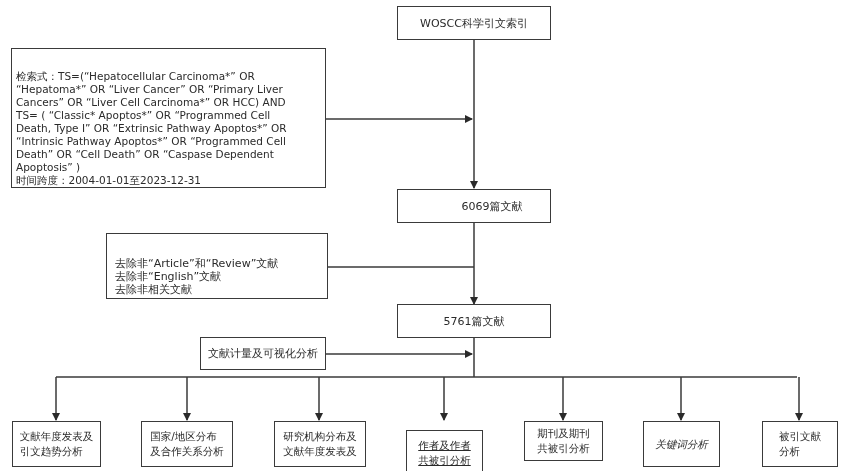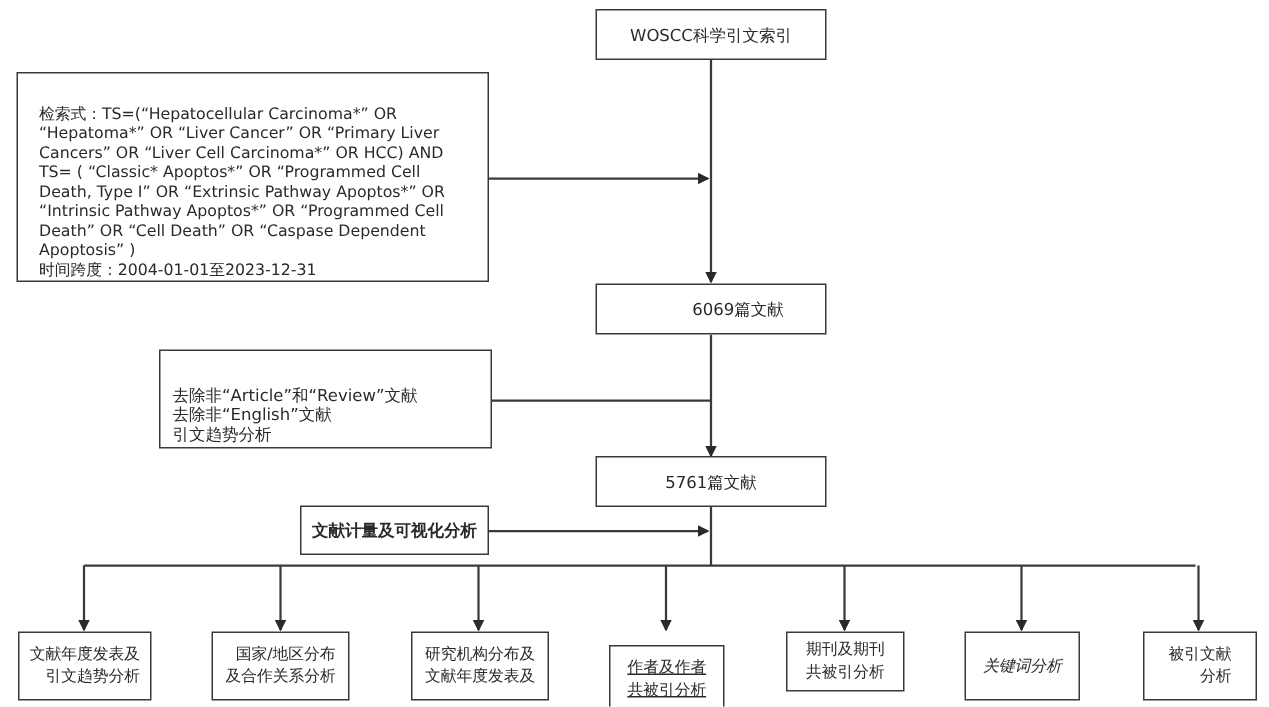--- a/index.html
+++ b/index.html
@@ -1,20 +1,20 @@
 <!DOCTYPE html>
 <html><head>
 <meta charset="utf-8">
 <style>
   html, body { margin:0; padding:0; background:#fff; }
   body { width:846px; height:471px; position:relative; overflow:hidden;
          font-family:"DejaVu Sans", "Liberation Sans", sans-serif; color:#2a2a2a; }
   .box { position:absolute; border:1.5px solid #3a3a3a; background:#fff; box-sizing:border-box;
          font-size:11px; line-height:13px; }
-  .center { display:flex; align-items:center; justify-content:center; text-align:right; }
+  .center { display:flex; align-items:center; justify-content:center; text-align:left; }
   .multi { padding:6px 6px; white-space:pre-line; }
   svg.lines { position:absolute; left:0; top:0; }
   .leaf { font-size:10.5px; line-height:15px; white-space:pre-line; }
 </style>
 </head>
 <body>
 
 <svg class="lines" width="846" height="471">
   <defs>
     <marker id="arr" markerWidth="8" markerHeight="8" refX="7" refY="4" orient="auto" markerUnits="userSpaceOnUse">
@@ -36,47 +36,47 @@
     <line x1="563" y1="377" x2="563" y2="420" marker-end="url(#arr)"></line>
     <line x1="681" y1="377" x2="681" y2="420" marker-end="url(#arr)"></line>
     <line x1="799" y1="377" x2="799" y2="420" marker-end="url(#arr)"></line>
   </g>
 </svg>
 
 <div class="box center" style="left:397px;top:6px;width:154px;height:34px;">
   <span>WOSCC科学引文索引</span>
 </div>
 
-<div class="box multi" style="left:11px;top:48px;width:315px;height:140px;font-size:10.5px;line-height:13px;padding:8px 14px;">
+<div class="box multi" style="left:11px;top:48px;width:315px;height:140px;font-size:10.5px;line-height:13px;padding:8px 4px;">
   <span>检索式：TS=(“Hepatocellular Carcinoma*” OR
 “Hepatoma*” OR “Liver Cancer” OR “Primary Liver
 Cancers” OR “Liver Cell Carcinoma*” OR HCC) AND
 TS= ( “Classic* Apoptos*” OR “Programmed Cell
 Death, Type I” OR “Extrinsic Pathway Apoptos*” OR
 “Intrinsic Pathway Apoptos*” OR “Programmed Cell
 Death” OR “Cell Death” OR “Caspase Dependent
 Apoptosis” )
 时间跨度：2004-01-01至2023-12-31</span>
 </div>
 
 <div class="box center" style="left:397px;top:189px;width:154px;height:34px;padding-left:36px;">
   <span>6069篇文献</span>
 </div>
 
 <div class="box multi" style="left:106px;top:233px;width:222px;height:66px;padding:10px 8px;">
   <span>去除非“Article”和“Review”文献
 去除非“English”文献
-引文趋势分析</span>
+去除非相关文献</span>
 </div>
 
 <div class="box center" style="left:397px;top:304px;width:154px;height:34px;">
   <span>5761篇文献</span>
 </div>
 
-<div class="box center" style="left:200px;top:337px;width:126px;height:33px;font-weight:bold;">
+<div class="box center" style="left:200px;top:337px;width:126px;height:33px;">
   <span>文献计量及可视化分析</span>
 </div>
 
 <div class="box center leaf" style="left:12px;top:421px;width:89px;height:46px;">
   <span>文献年度发表及
 引文趋势分析</span></div>
 <div class="box center leaf" style="left:141px;top:421px;width:92px;height:46px;">
   <span>国家/地区分布
 及合作关系分析</span></div>
 <div class="box center leaf" style="left:274px;top:421px;width:92px;height:46px;">

